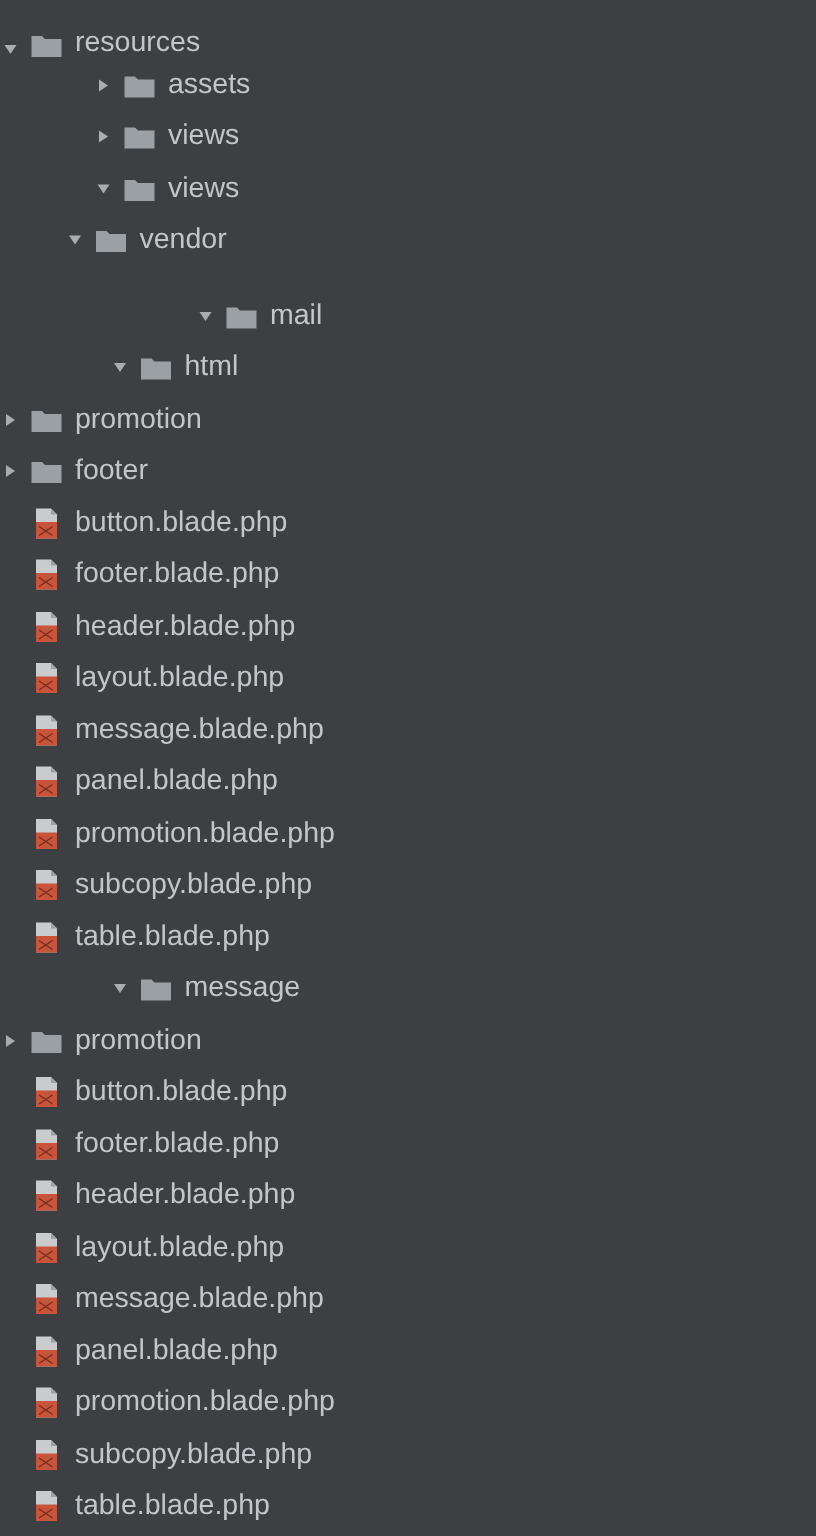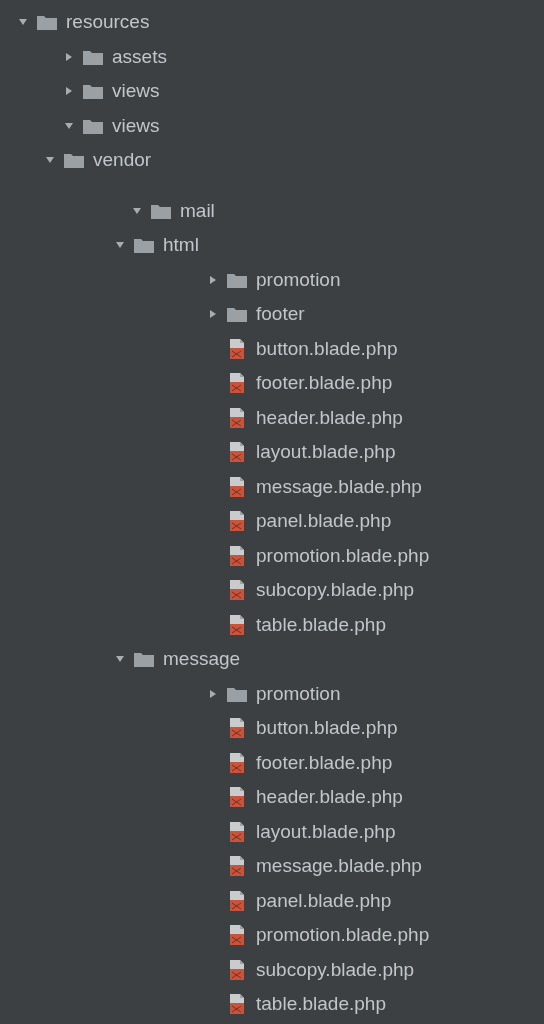--- a/index.html
+++ b/index.html
@@ -36,26 +36,26 @@
       width: 22px;
       height: 20px;
       flex-shrink: 0;
       display: inline-flex;
       align-items: center;
       justify-content: center;
       margin-right: 8px;
     }
     .icon svg { display: block; }
     .label { color: #c2c6ca; }
-    .indent-0 { padding-left: 16px; }
+    .indent-0 { padding-left: 0; align-items: flex-end; }
     .indent-1 { padding-left: 62px; }
     .indent-2 { padding-left: 43px; }
     .indent-3 { padding-left: 130px; margin-top: 16px; }
-    .indent-4 { padding-left: 113px; }
-    .indent-5 { padding-left: 206px; }
+    .indent-4 { padding-left: 73px; }
+    .indent-5 { }
   </style>
 </head>
 <body>
 
 <div class="tree" id="tree">
     <div class="row indent-0">
       <span class="arrow">
         <svg width="12" height="12" viewBox="0 0 12 12">
           <polygon points="2,3 10,3 6,9" fill="#a9adb1"></polygon>
         </svg>

